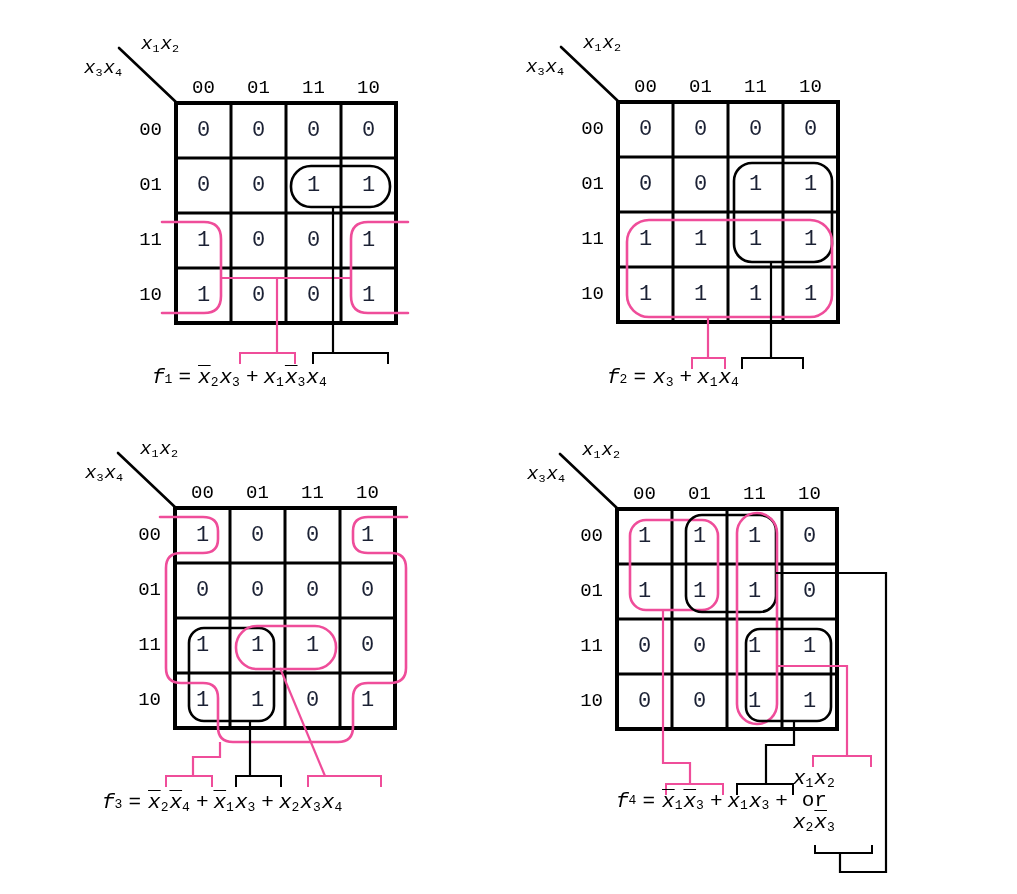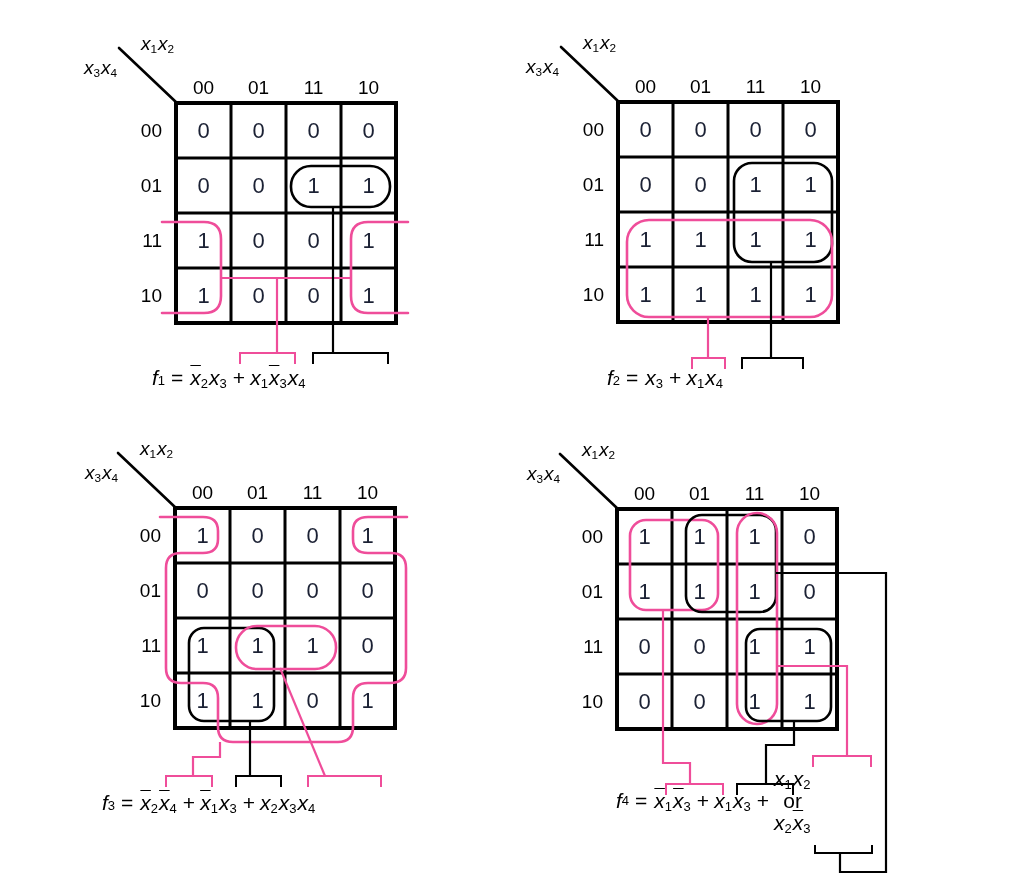--- a/index.html
+++ b/index.html
@@ -1,17 +1,17 @@
 <!DOCTYPE html>
 <html><head>
 <meta charset="utf-8">
 <style>
   html,body{margin:0;padding:0;background:#fff;}
   .page{position:relative;width:998px;height:894px;background:#ffffff;overflow:hidden;
-        font-family:Liberation Sans, sans-serif;color:#000;}
+        font-family:Liberation Mono, monospace;color:#000;}
   svg.linework{position:absolute;left:0;top:0;}
   .gridb{fill:none;stroke:#000;stroke-width:4;}
   .gridl{fill:none;stroke:#000;stroke-width:3;}
   .diag{fill:none;stroke:#000;stroke-width:2.6;stroke-linecap:round;}
   .grp{fill:none;stroke-width:2.6;stroke-linecap:round;stroke-linejoin:round;}
   .conn{fill:none;stroke-width:2.2;stroke-linecap:butt;stroke-linejoin:miter;}
   .br{fill:none;stroke-width:2;stroke-linejoin:miter;}
   .bk{stroke:#000;}
   .pk{stroke:#EF4D9A;}
   .ov-el{position:absolute;}

